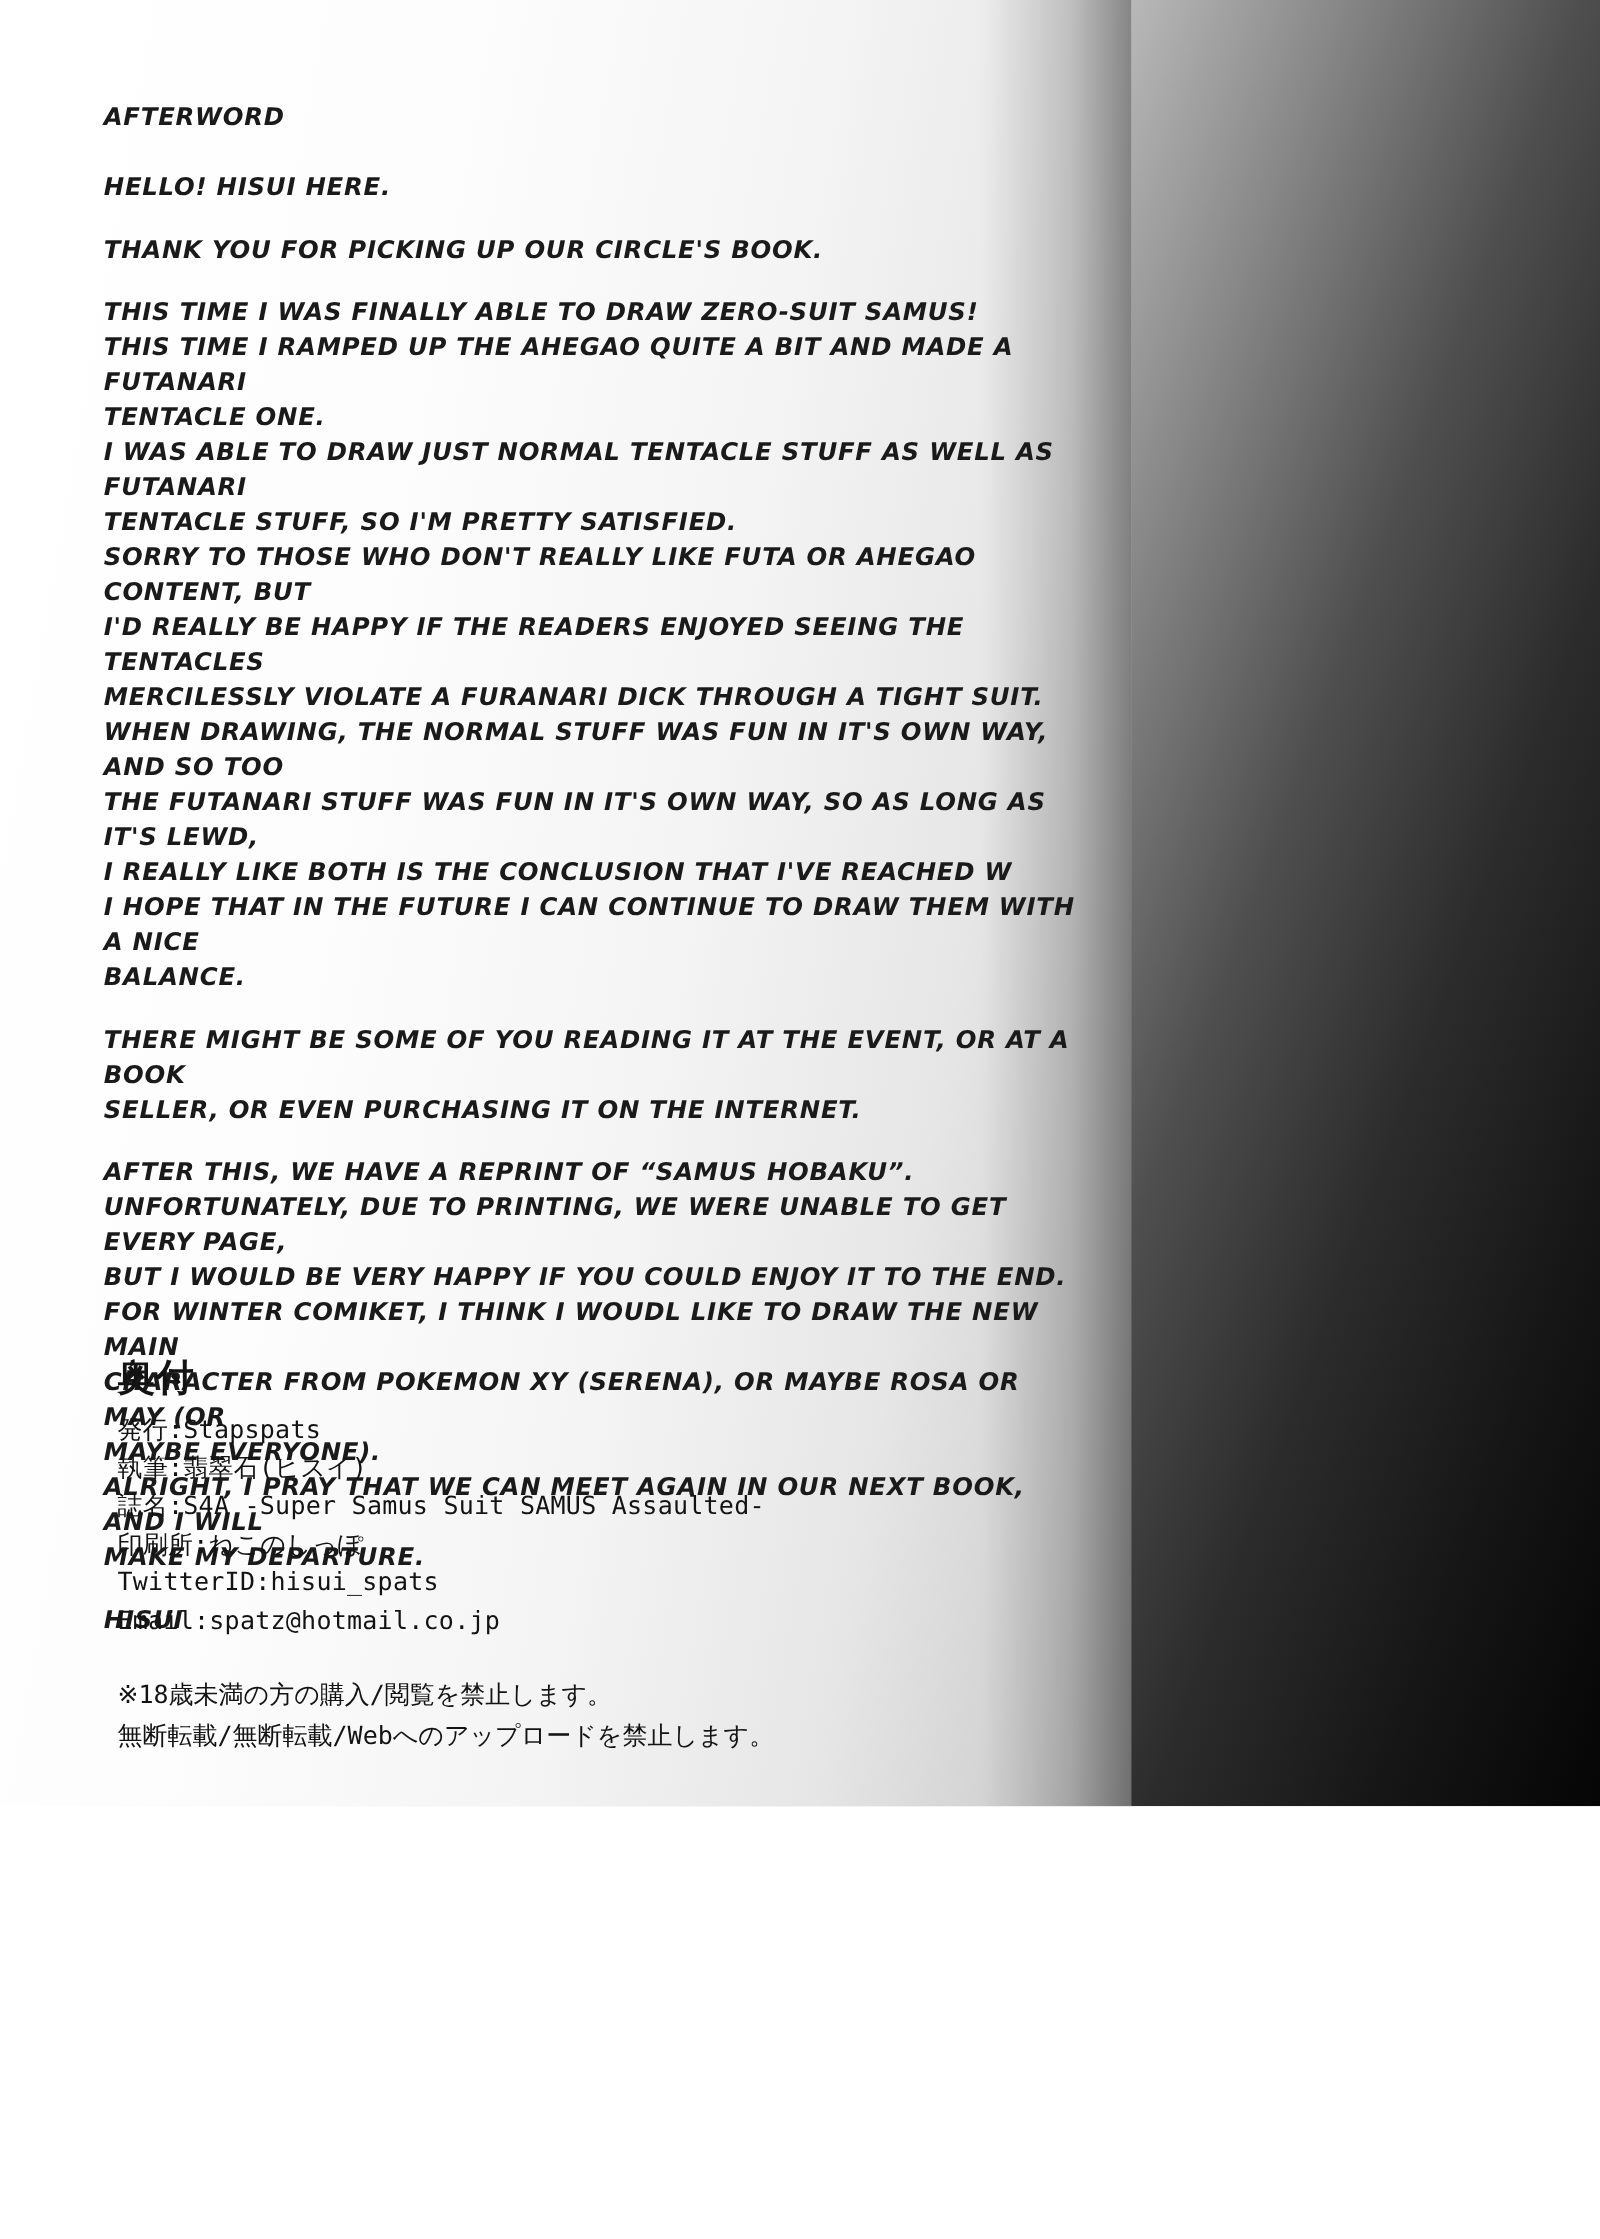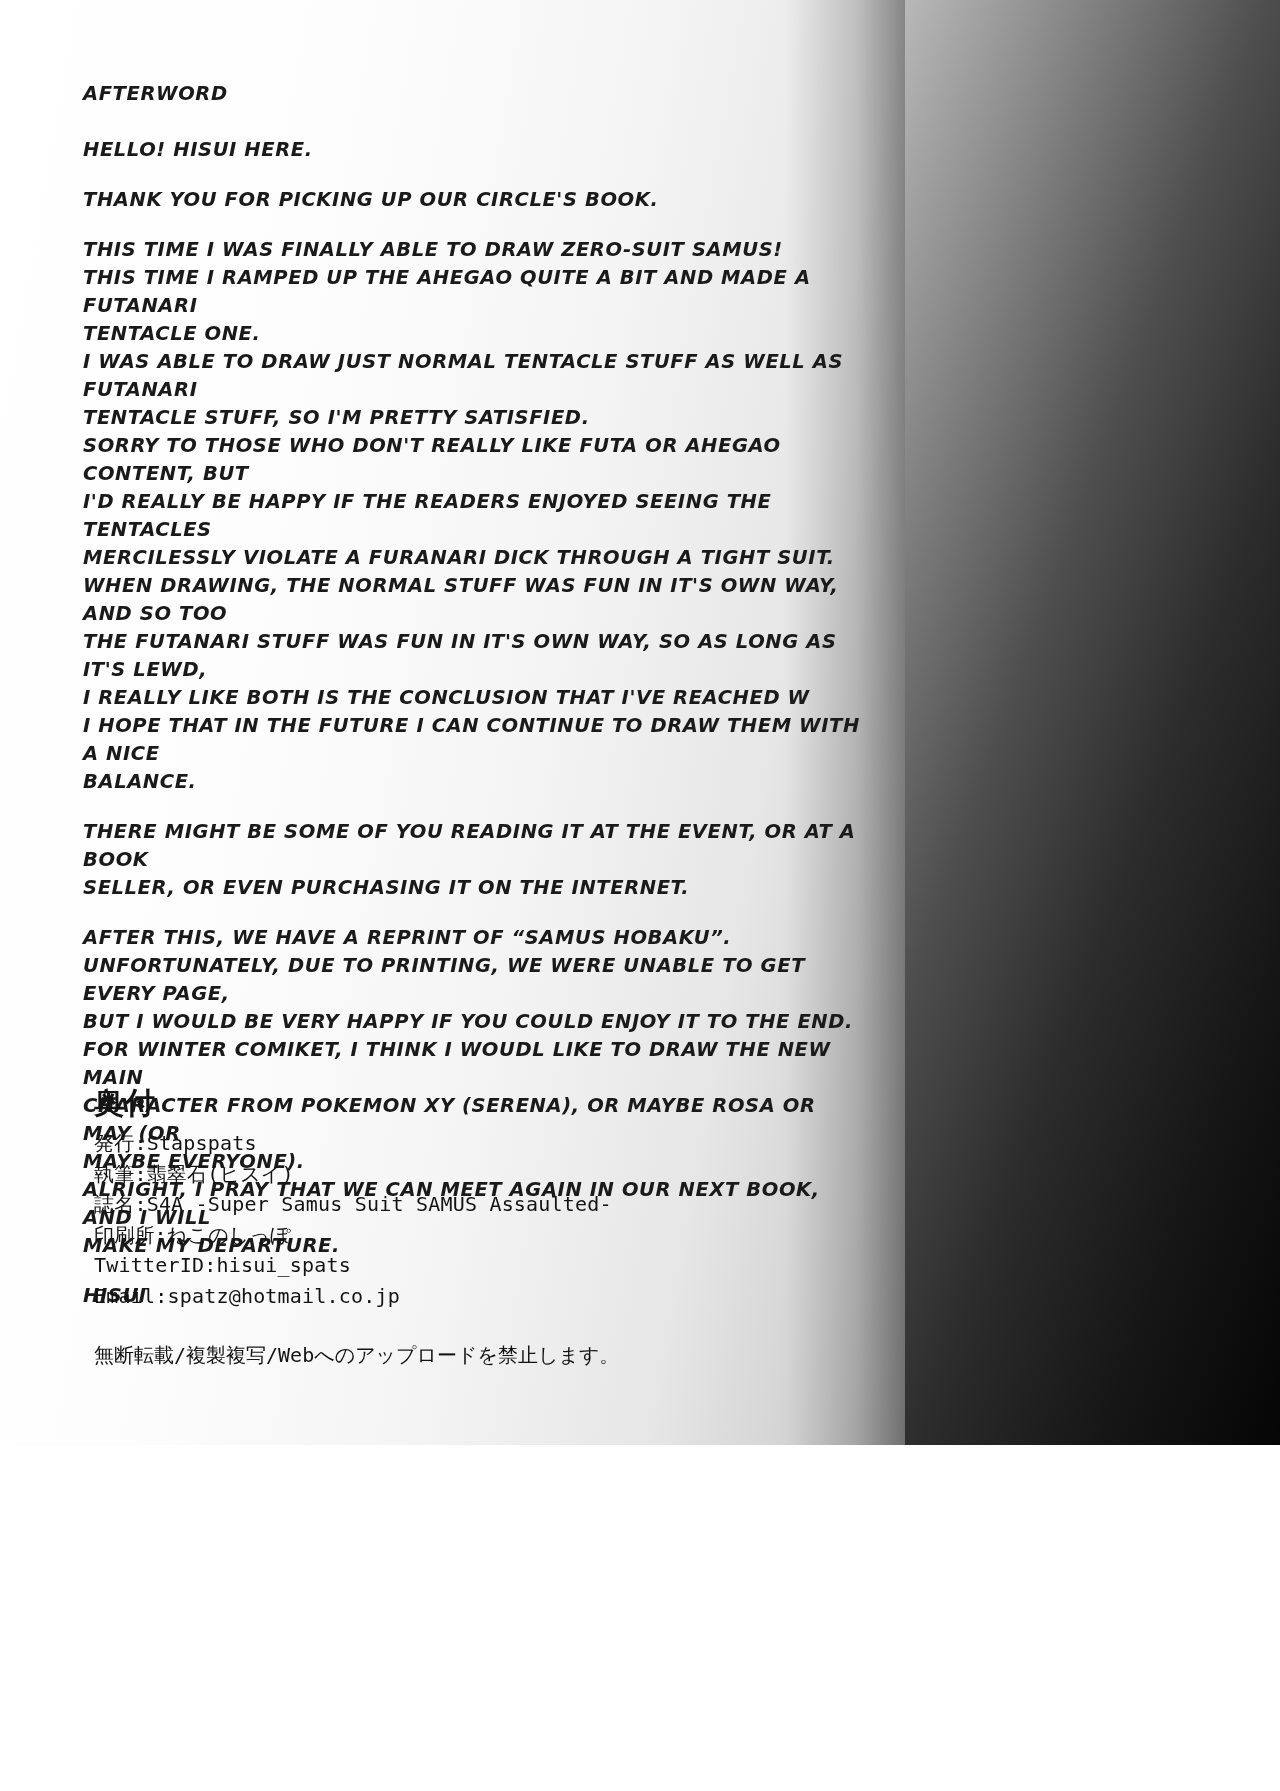--- a/index.html
+++ b/index.html
@@ -150,16 +150,17 @@
     <div class="colophon-title">奥付</div>
     <div class="colophon-lines">
       <div>発行:Stapspats</div>
       <div>執筆:翡翠石(ヒスイ)</div>
       <div>誌名:S4A -Super Samus Suit SAMUS Assaulted-</div>
       <div>印刷所:ねこのしっぽ</div>
       <div>TwitterID:hisui_spats</div>
       <div>Email:spatz@hotmail.co.jp</div>
     </div>
     <div class="notice">
-      <div>無断転載/複製複写/Webへのアップロードを禁止します。</div>
+      <div>※18歳未満の方の購入/閲覧を禁止します。</div>
+      <div>無断転載/無断転載/Webへのアップロードを禁止します。</div>
     </div>
   </div>
 </div>
 
 </body></html>

